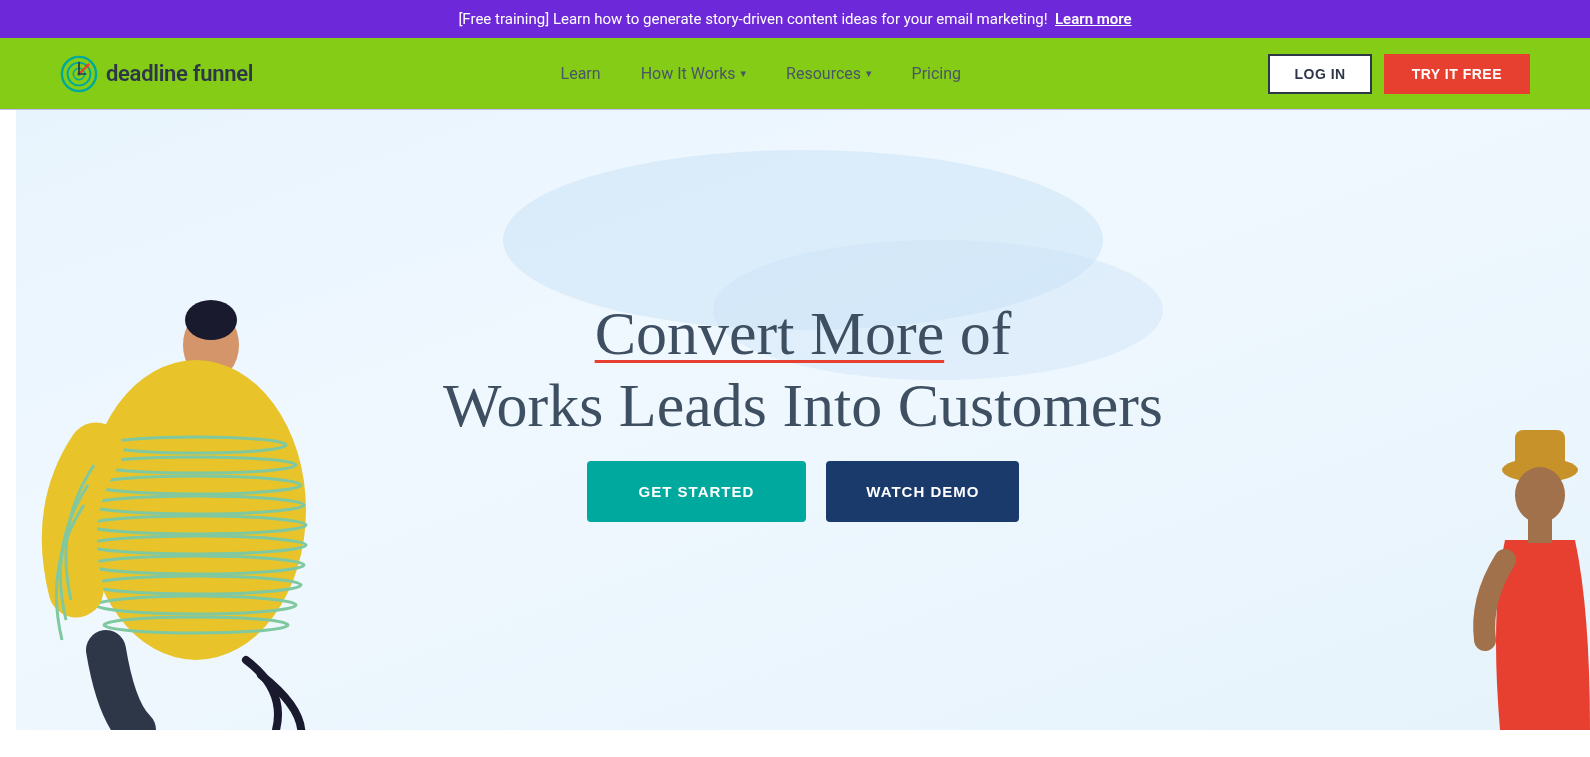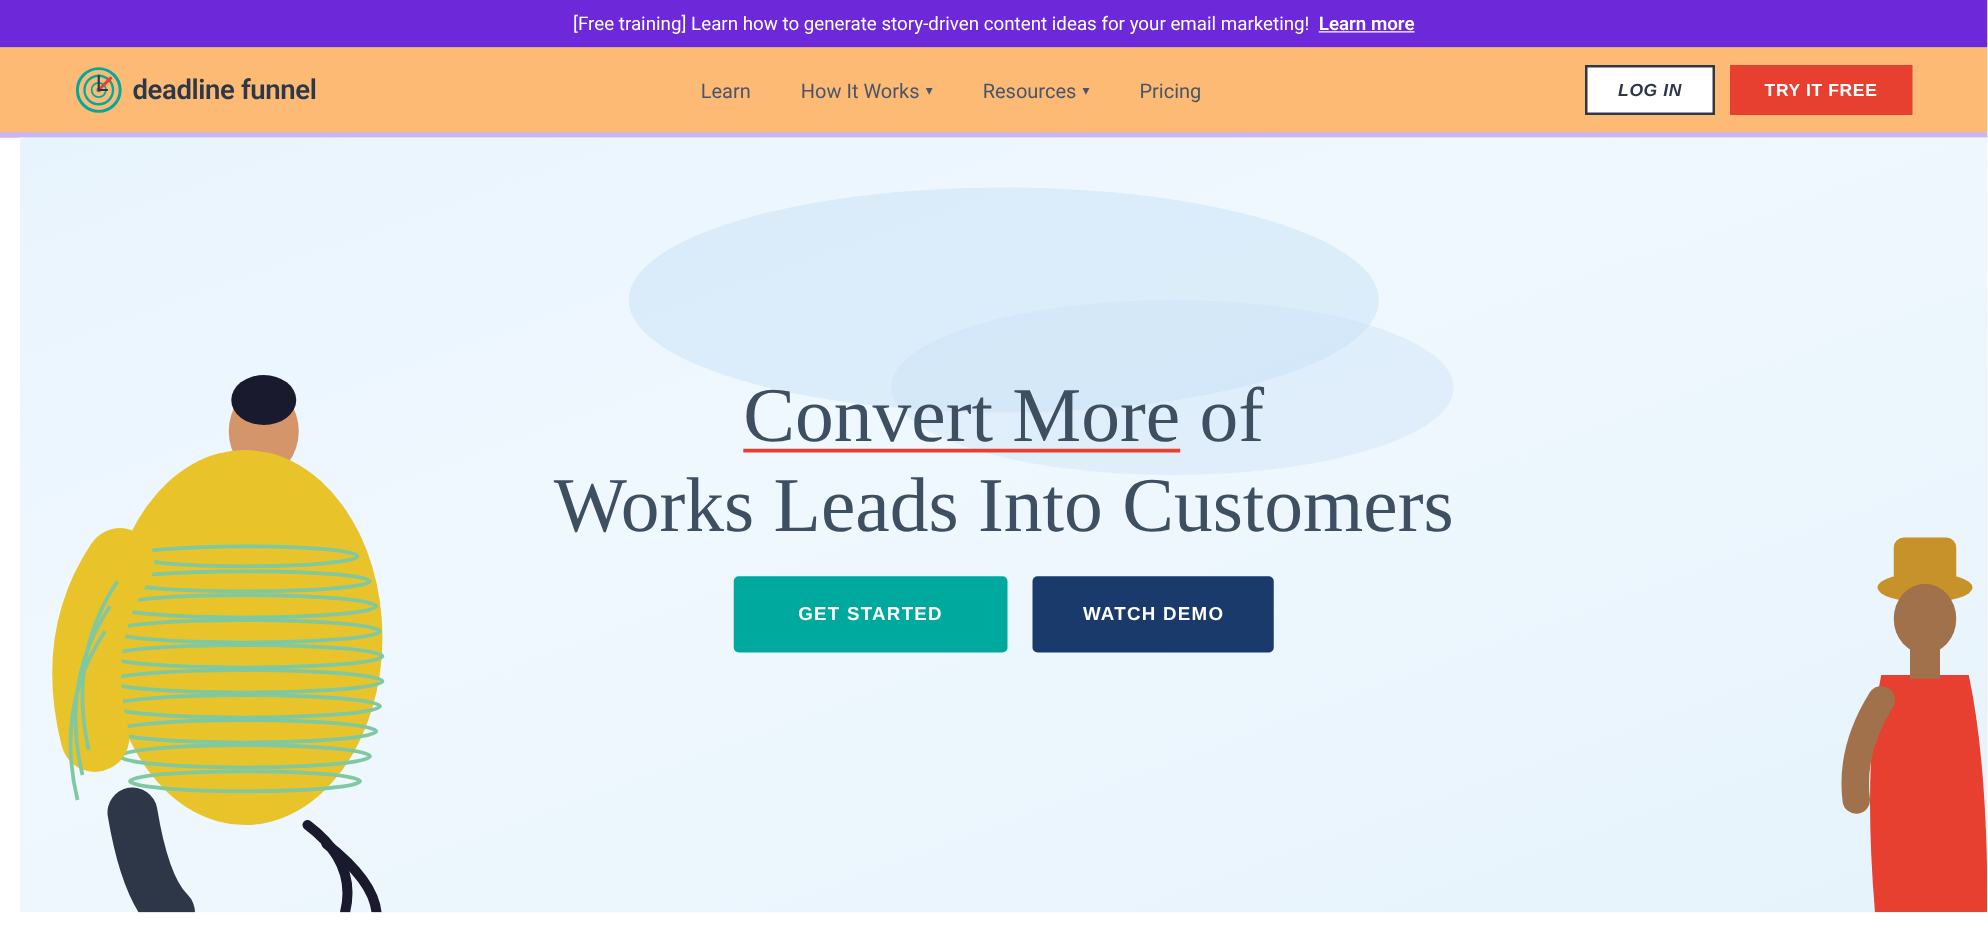--- a/index.html
+++ b/index.html
@@ -16,27 +16,27 @@
     }
     .top-banner a {
       color: white;
       text-decoration: underline;
       font-weight: 600;
       cursor: pointer;
     }
 
     
     .navbar {
-      background: #fdba74;
+      background: #84cc16;
       display: flex;
       align-items: center;
       justify-content: space-between;
       padding: 0 60px;
       height: 72px;
-      border-bottom: 4px solid #c4b5fd;
+      border-bottom: 1px solid #c4b5fd;
     }
     .navbar-left {
       display: flex;
       align-items: center;
       gap: 8px;
     }
     .logo-icon {
       width: 38px;
       height: 38px;
     }
@@ -73,21 +73,20 @@
     .btn-login {
       border: 2px solid #2d3748;
       background: white;
       color: #2d3748;
       padding: 10px 24px;
       font-size: 14px;
       font-weight: 700;
       letter-spacing: 0.5px;
       cursor: pointer;
       text-transform: uppercase;
-      font-style: italic;
     }
     .btn-try-free {
       background: #e84030;
       color: white;
       padding: 12px 28px;
       font-size: 14px;
       font-weight: 700;
       letter-spacing: 0.5px;
       cursor: pointer;
       border: none;

